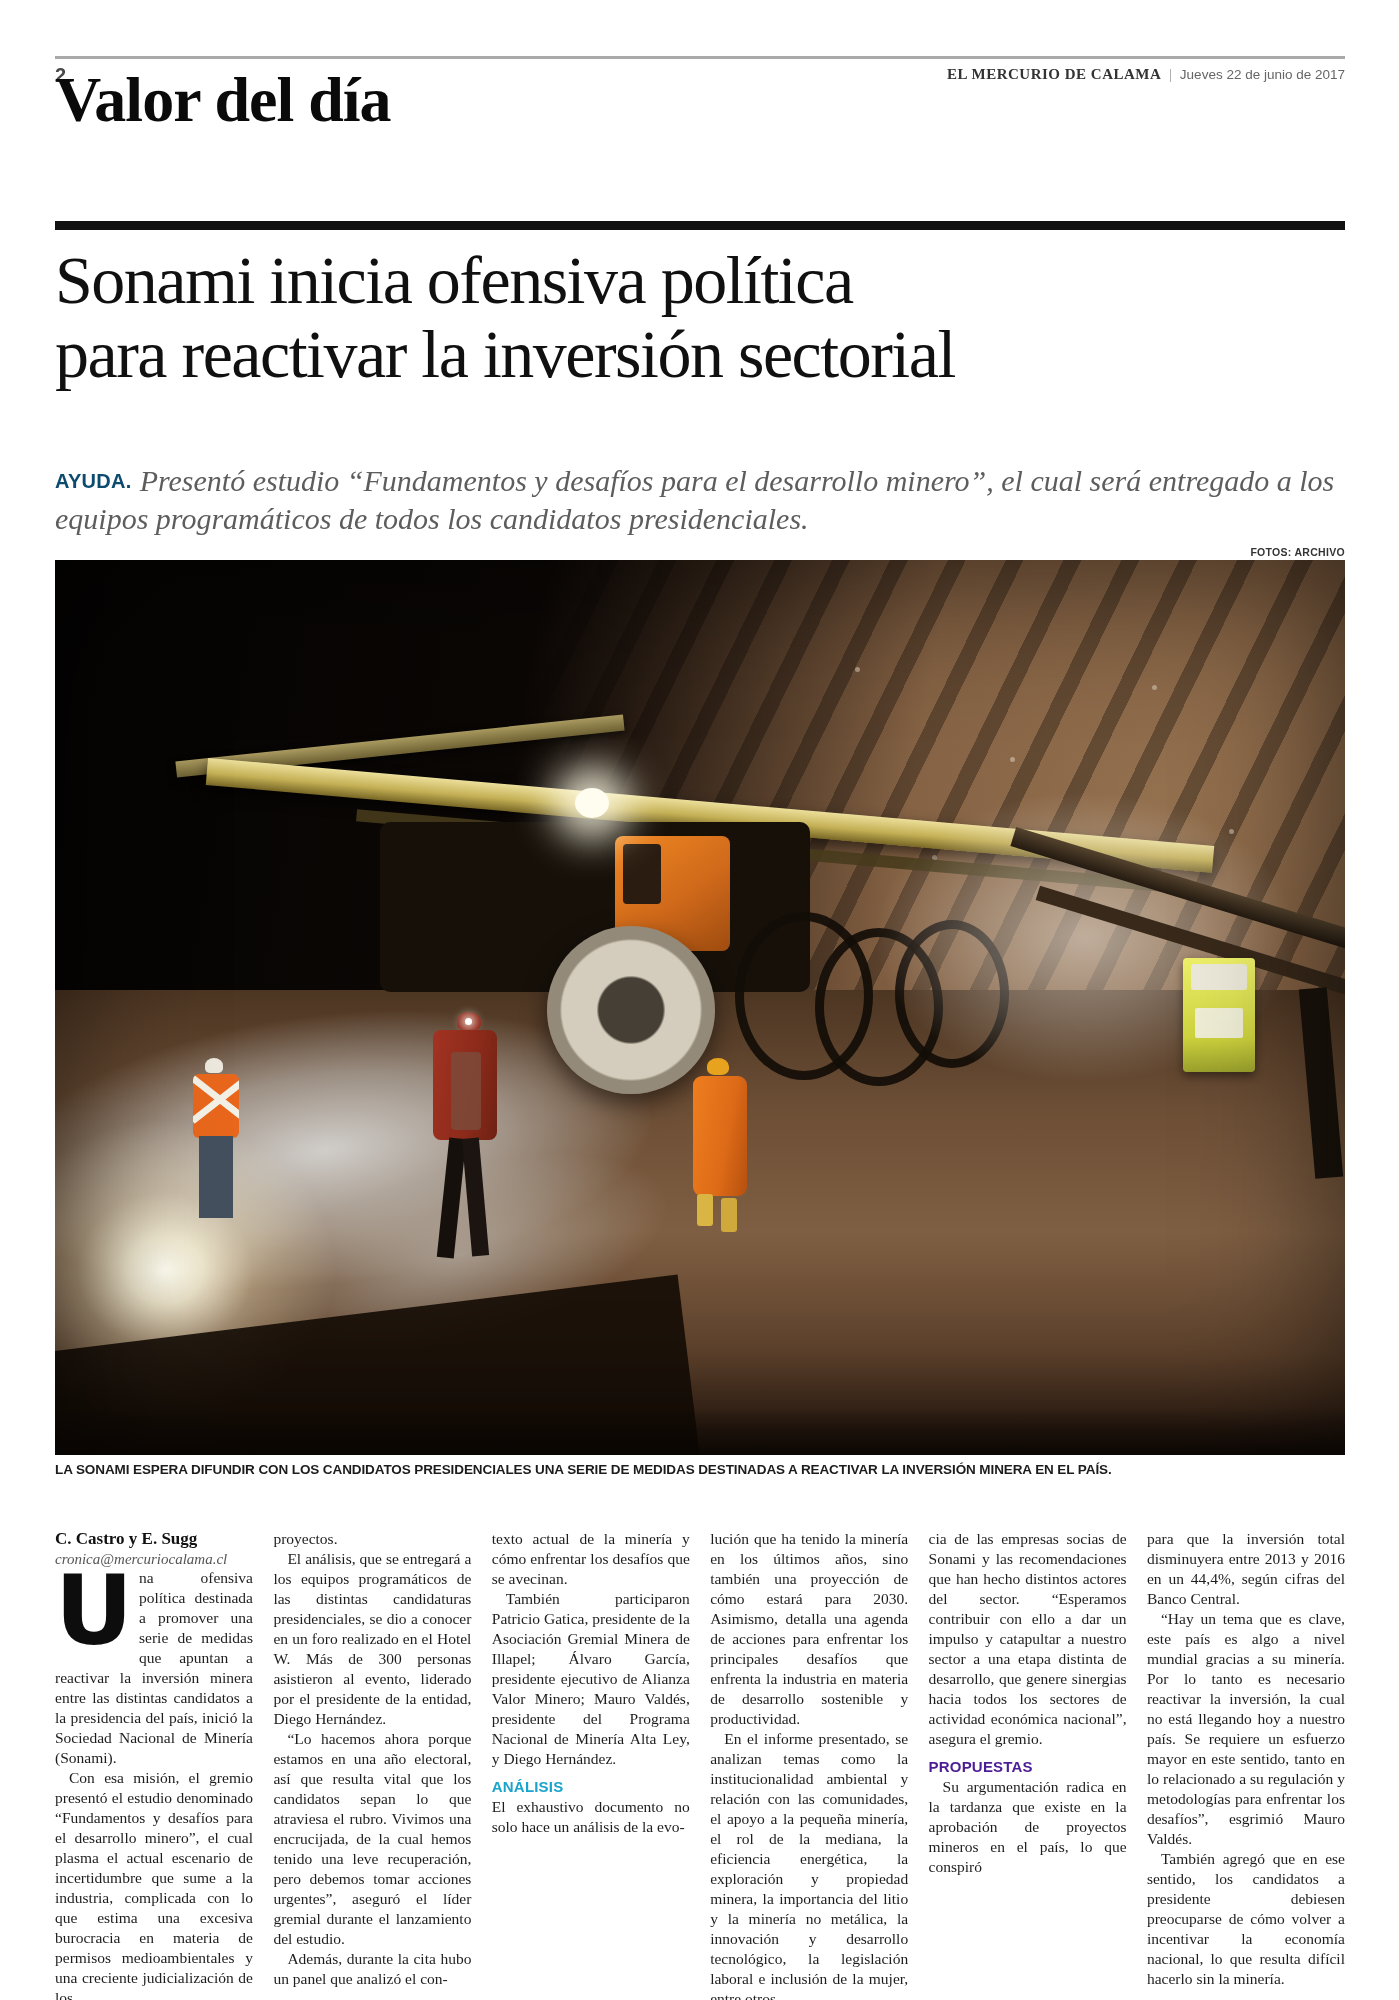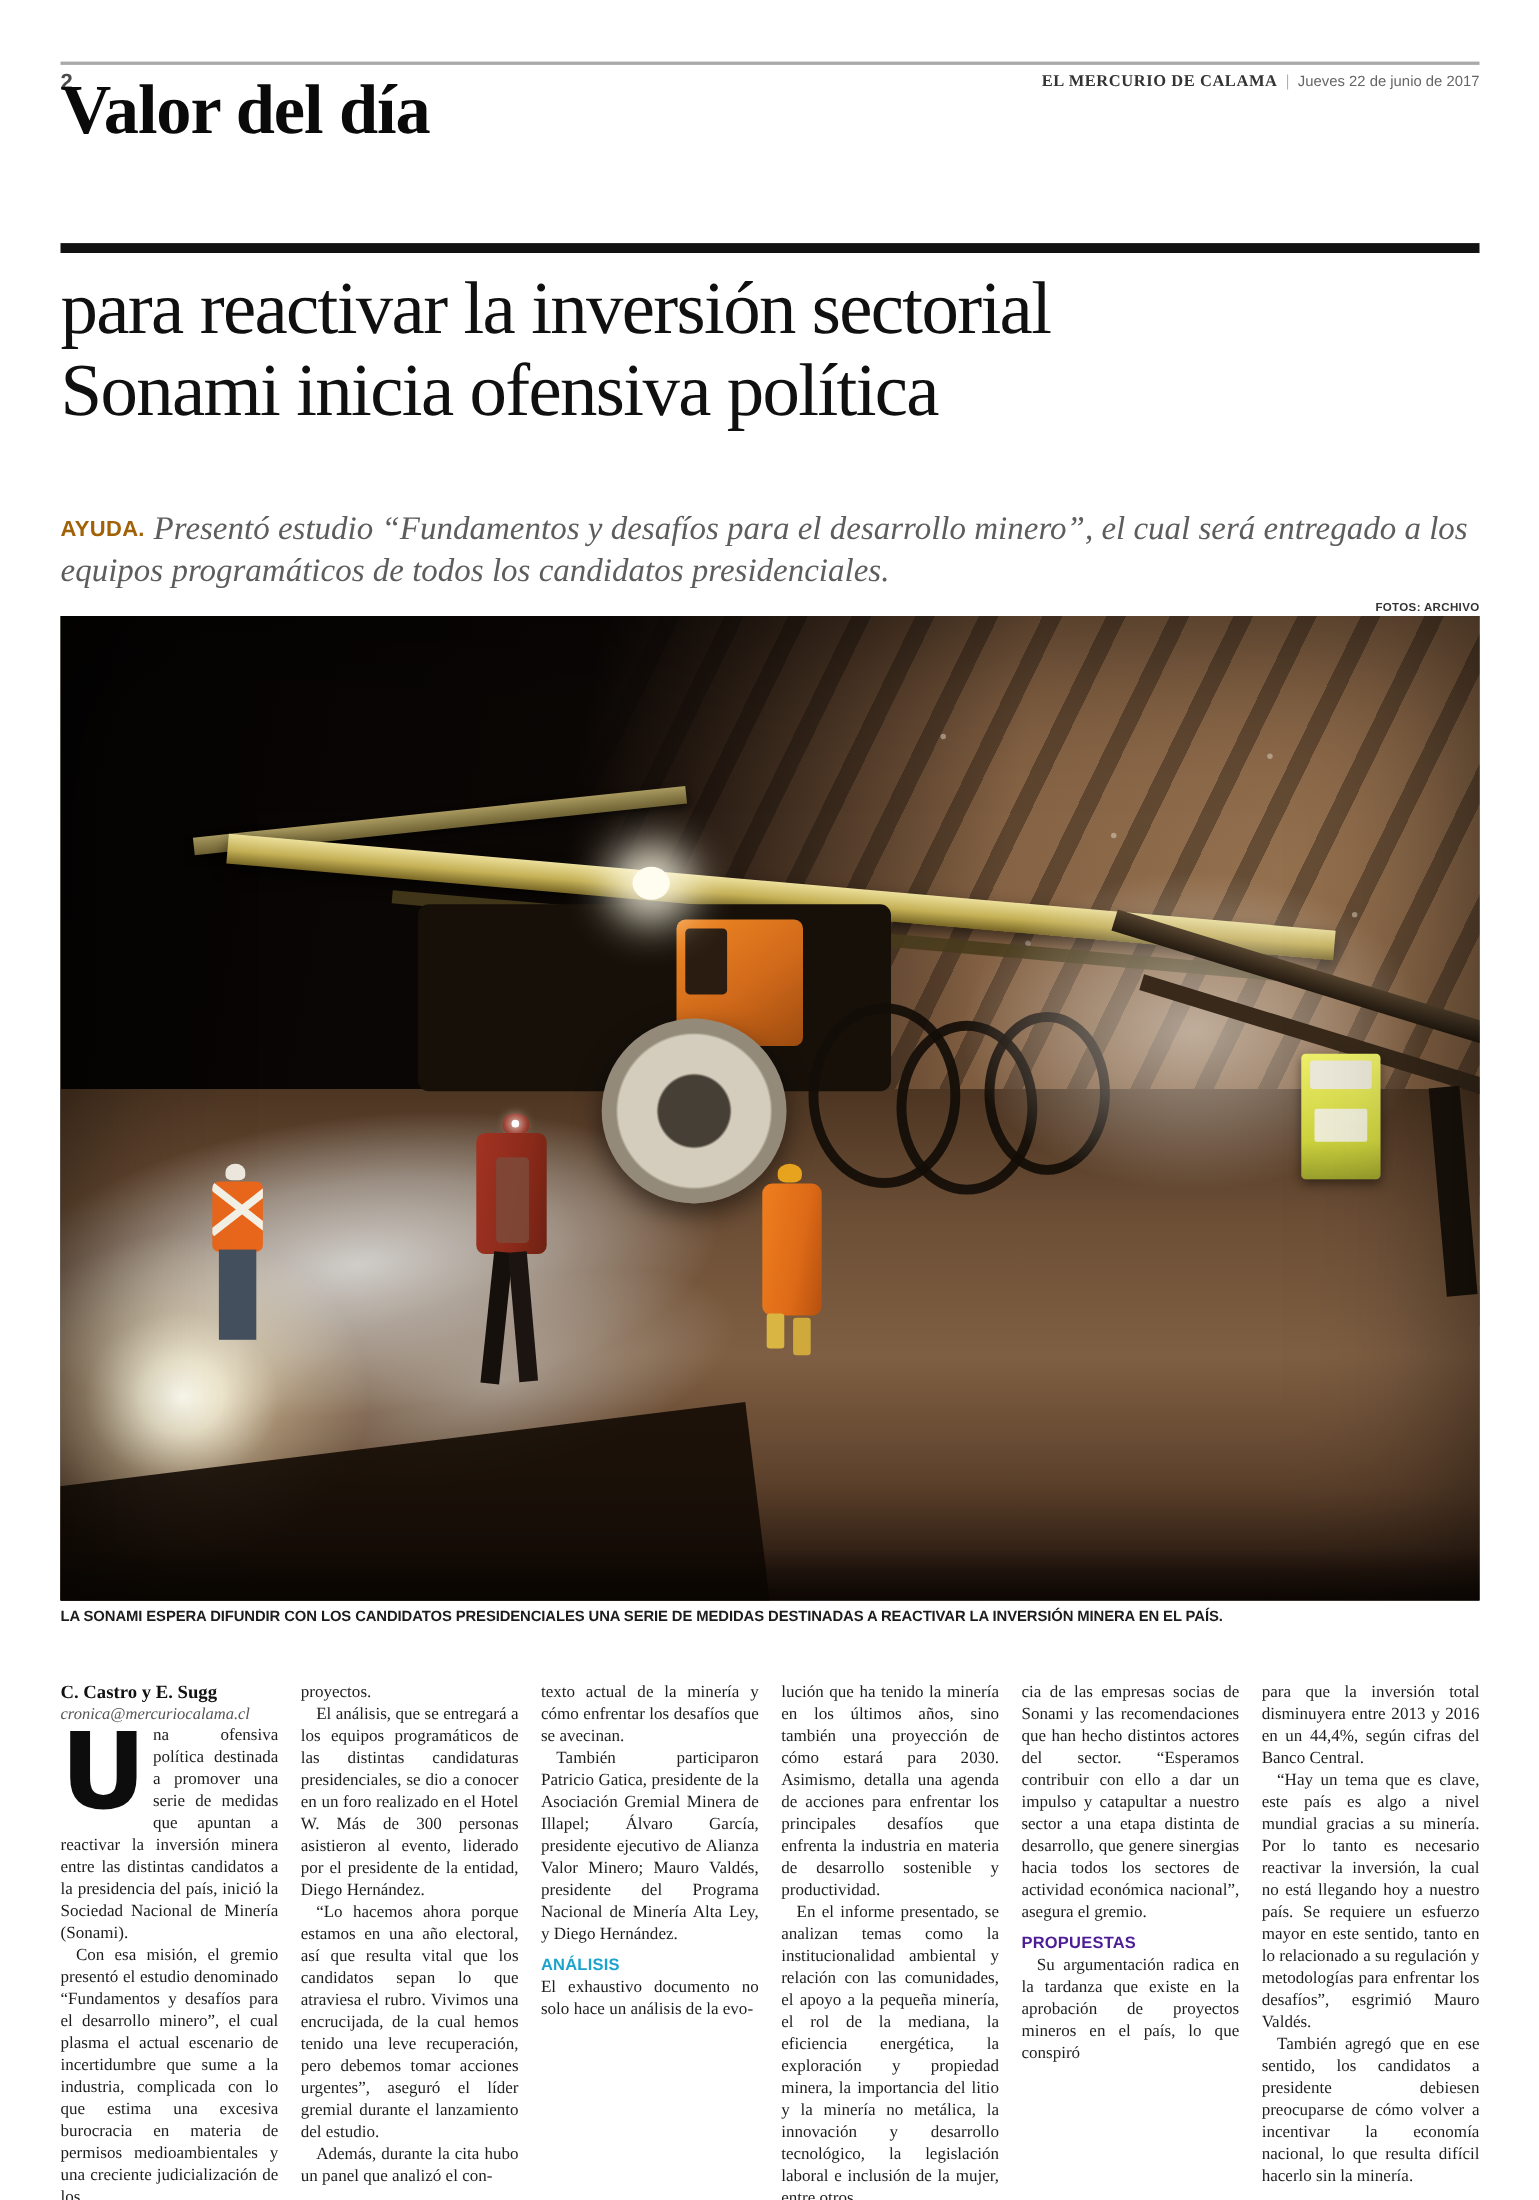--- a/index.html
+++ b/index.html
@@ -103,25 +103,25 @@
 <div class="abs page-num">2</div>
 <div class="abs masthead">
   <span class="paper">EL MERCURIO DE CALAMA</span>
   <span class="sep">|</span>
   <span class="date">Jueves 22 de junio de 2017</span>
 </div>
 <div class="abs section-title">Valor del día</div>
 
 <div class="abs head-rule"></div>
 <div class="abs headline">
+  <div>Sonami inicia ofensiva política</div>
   <div>para reactivar la inversión sectorial</div>
-  <div>Sonami inicia ofensiva política</div>
 </div>
 <div class="abs kicker">
-  <span class="label" style="color:#a16207">AYUDA.</span><span>Presentó estudio “Fundamentos y desafíos para el desarrollo minero”, el cual será entregado a los equipos programáticos de todos los candidatos presidenciales.</span>
+  <span class="label" style="color:#0c4a6e">AYUDA.</span><span>Presentó estudio “Fundamentos y desafíos para el desarrollo minero”, el cual será entregado a los equipos programáticos de todos los candidatos presidenciales.</span>
 </div>
 <div class="abs photo-credit">FOTOS: ARCHIVO</div>
 
 <div class="abs photo">
   <div class="ph-rock"></div>
   <div class="ph-streaks"></div>
   <div class="ph-darkleft"></div>
   <div class="ph-bolt" style="left:62%;top:12%"></div>
   <div class="ph-bolt" style="left:74%;top:22%"></div>
   <div class="ph-bolt" style="left:85%;top:14%"></div>

